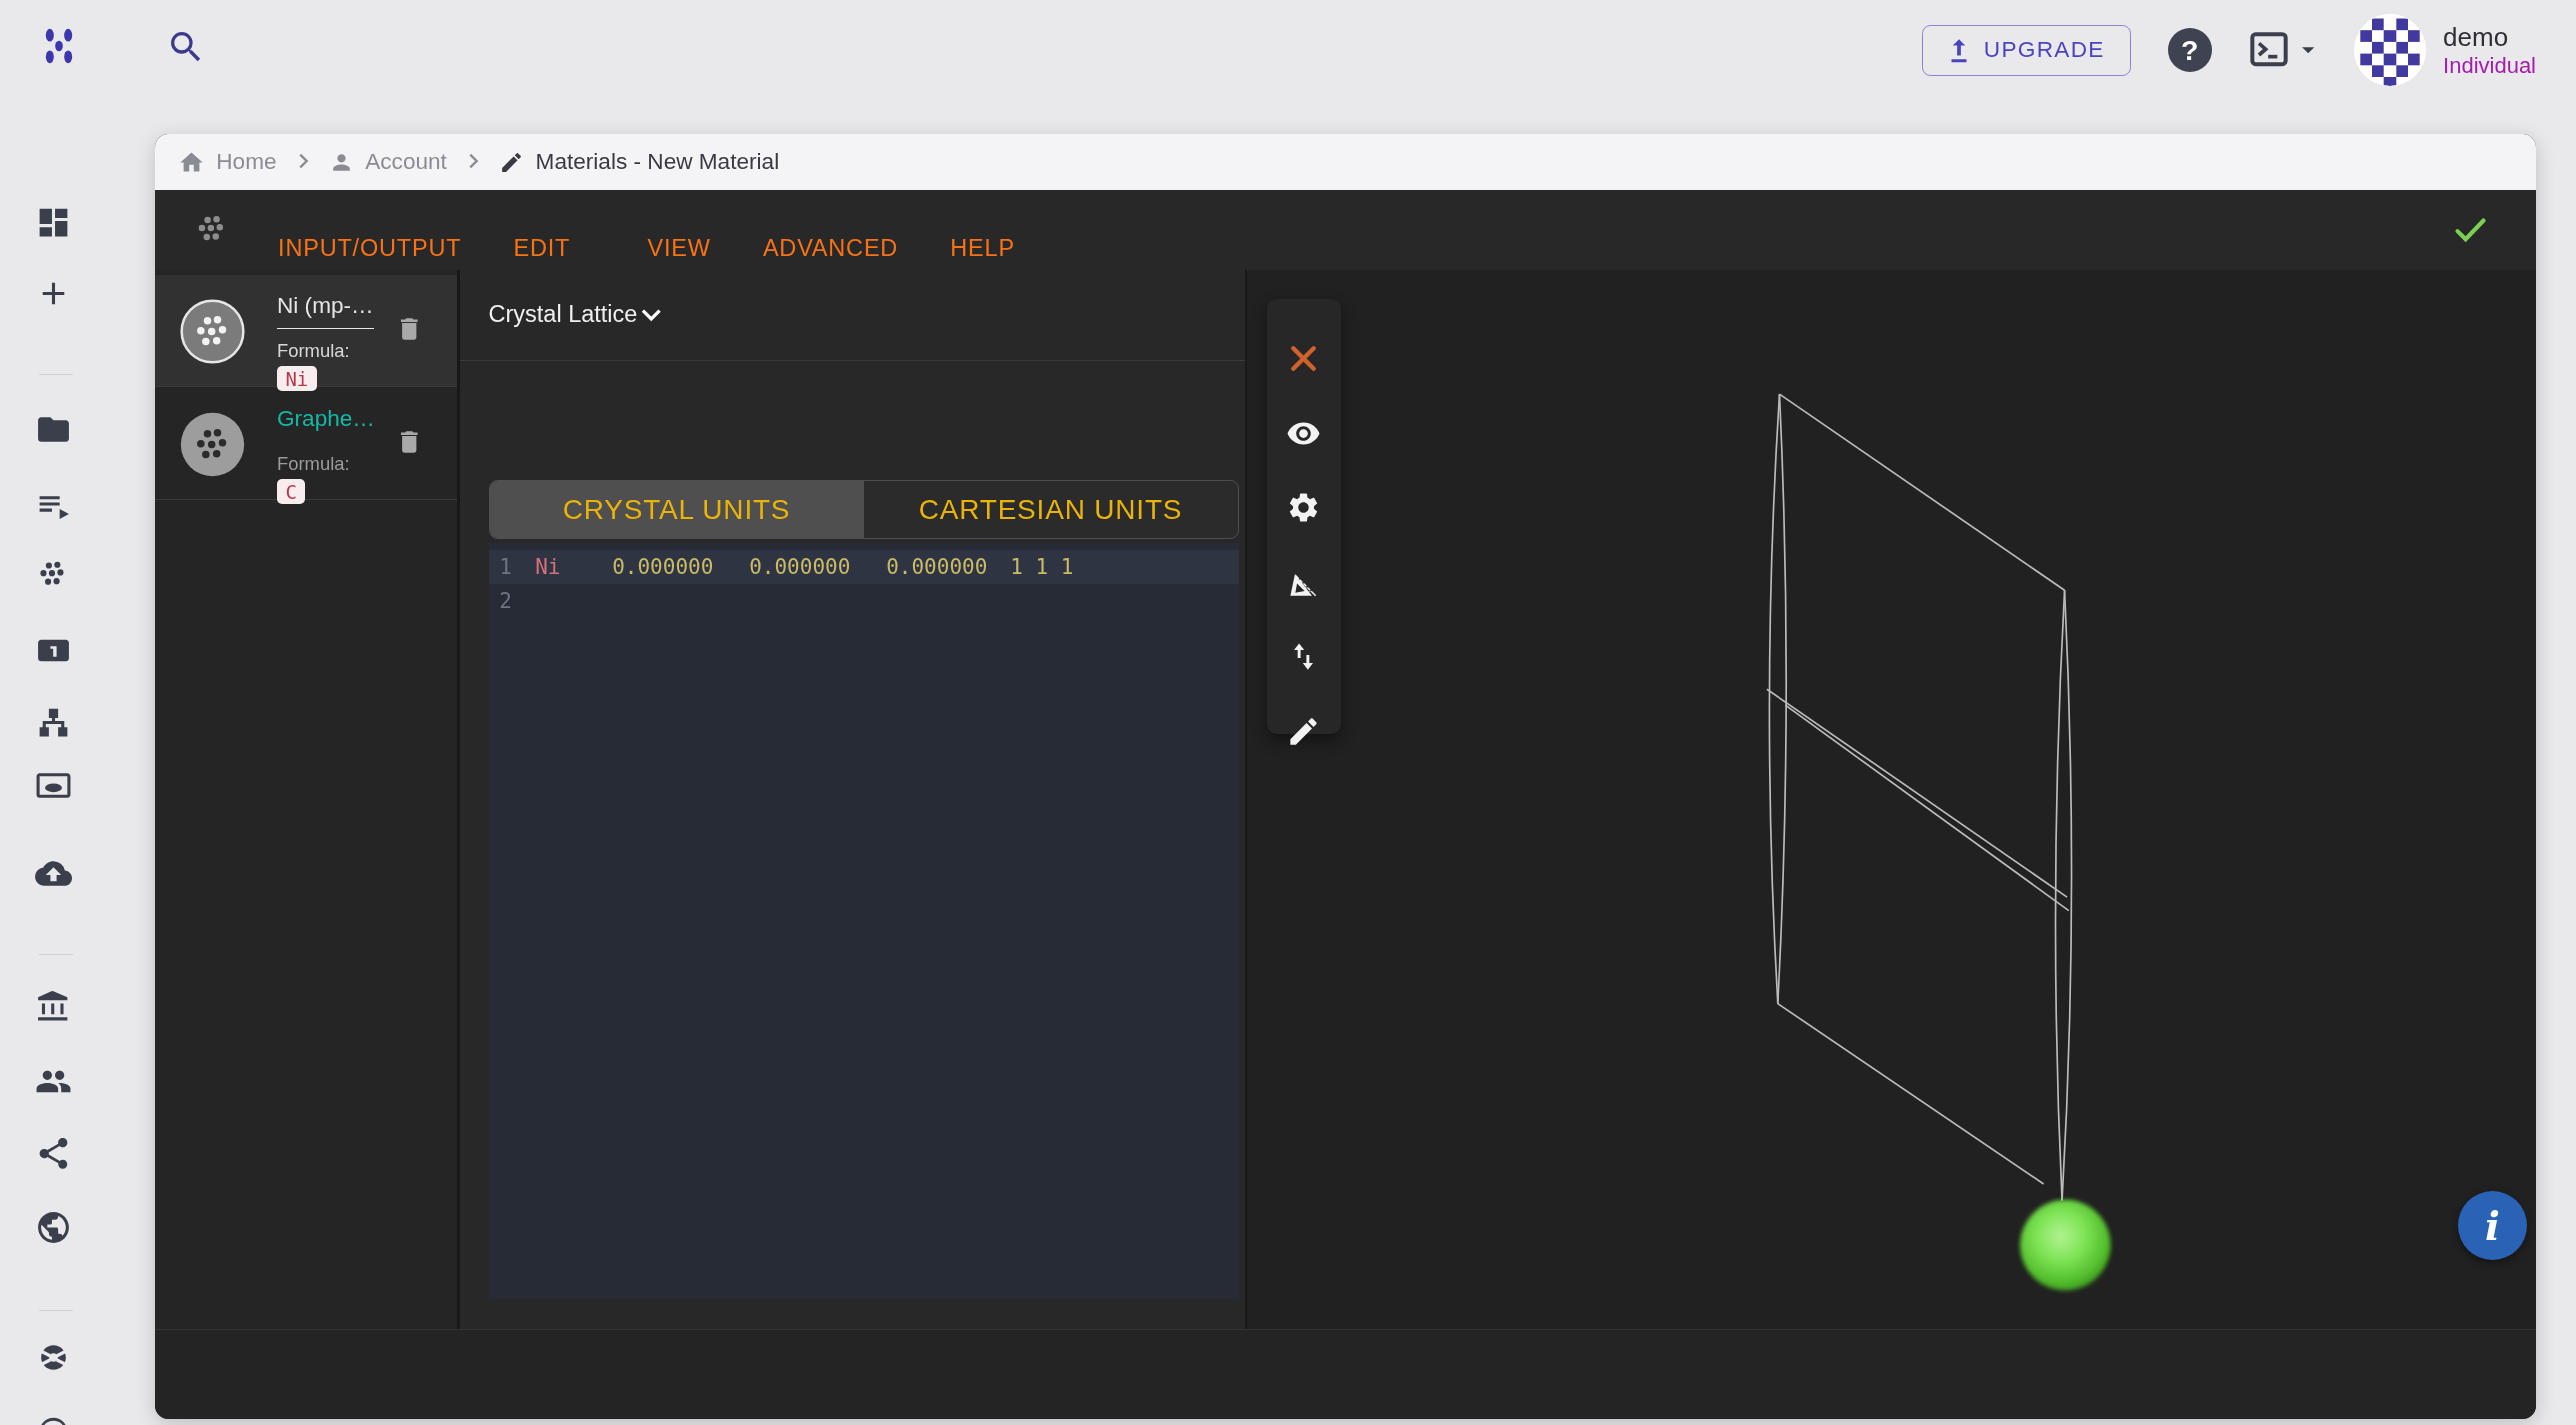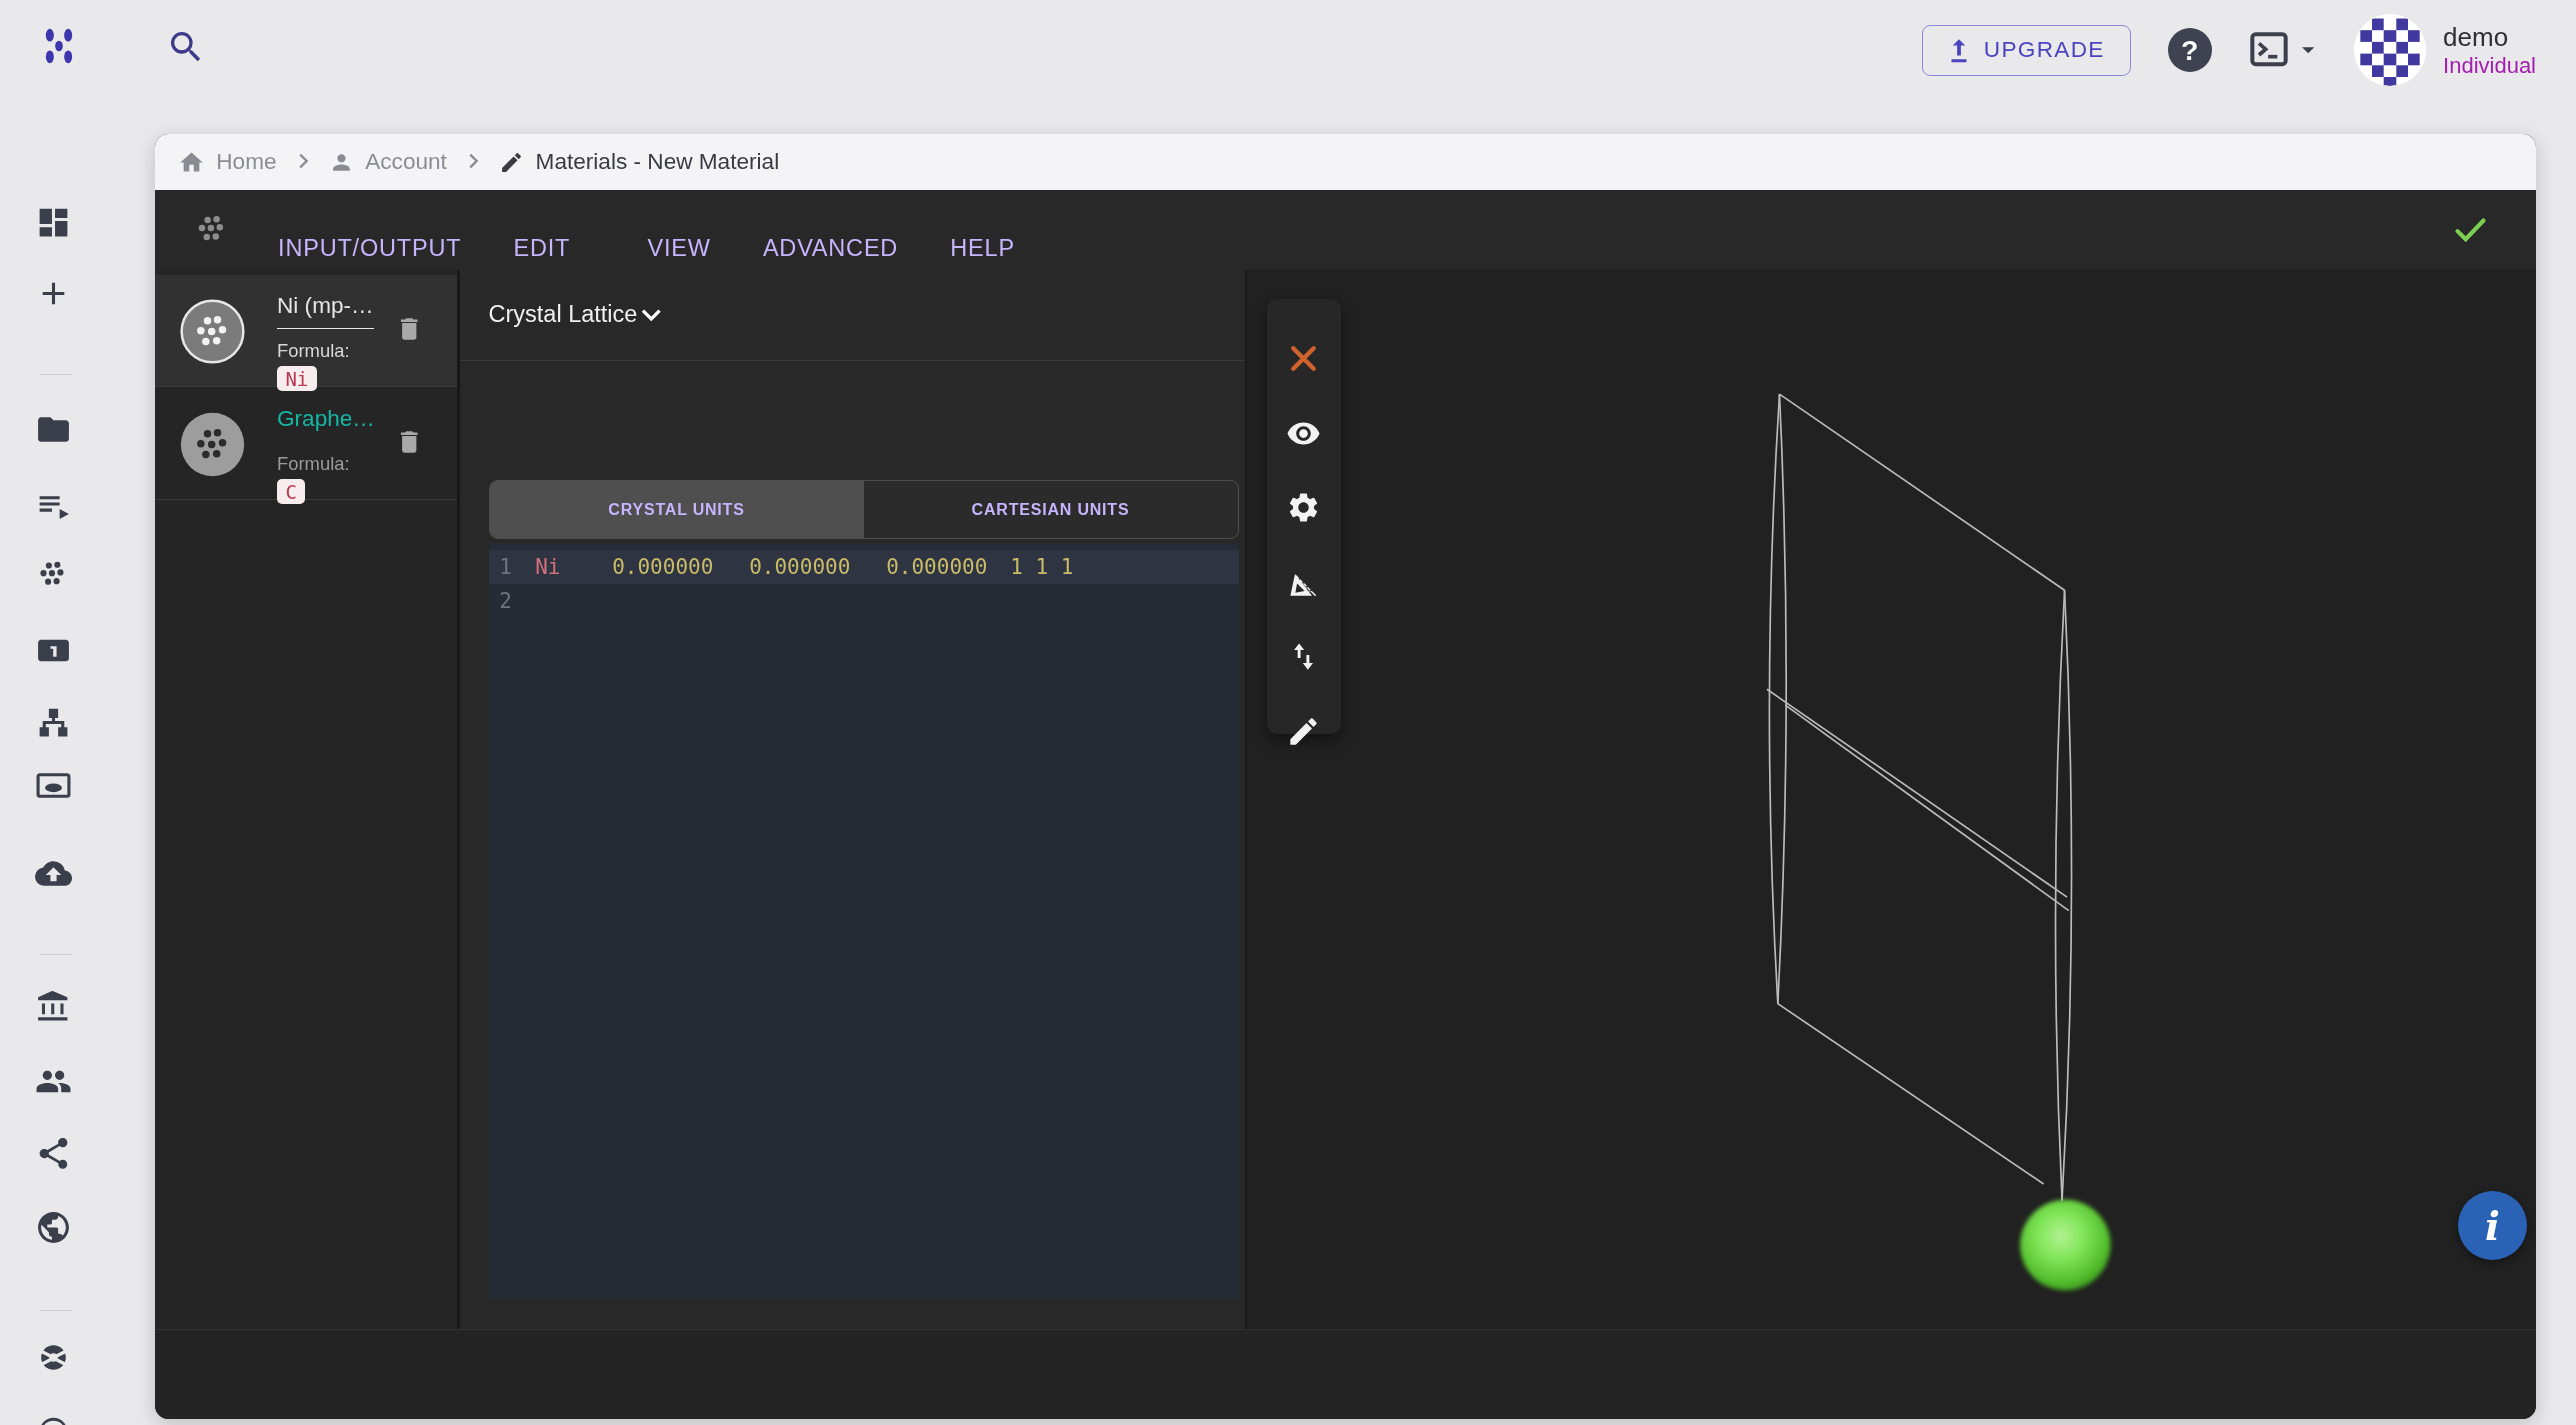--- a/index.html
+++ b/index.html
@@ -34,21 +34,21 @@
   #breadcrumb { position:absolute; left:0; top:0; width:100%; height:56px; background:#f4f4f6;
      display:flex; align-items:center; padding-left:22.6px; gap:15px; }
   .bc-item { display:flex; align-items:center; gap:11.7px; cursor:pointer; }
   .bc-label { font-size:22.6px; color:#8b8b94; }
   .bc-current { color:#3a3a42; }
   .bc-sep svg { width:22px; height:22px; }
 
   #menubar { position:absolute; left:0; top:56px; width:100%; height:80px; background:#282828;
      display:flex; align-items:center; }
   #menubar-ico { margin-left:38px; width:39px; height:39px; }
-  .menu-item { color:#c4b5fd; font-size:23.5px; letter-spacing:0.8px; padding:0 17.6px; cursor:pointer;margin-top:36px; }
+  .menu-item { color:#f97316; font-size:23.5px; letter-spacing:0.8px; padding:0 17.6px; cursor:pointer;margin-top:36px; }
   .mi-0 { margin-left:28.5px; } .mi-1 { margin-left:17px; } .mi-2 { margin-left:42px; }
   .mi-3 { margin-left:17px; } .mi-4 { margin-left:17px; }
   #menu-check { position:absolute; right:46px; top:20px; width:39px; height:39px; cursor:pointer; }
 
   #content { position:absolute; left:0; top:136px; width:100%; height:1059px; display:flex; }
 
   
   #mat-panel { width:302px; height:100%; background:#252525; position:relative; }
   .mat-item { position:absolute; left:0; width:100%; height:112px; border-bottom:0.8px solid #3a3a3a; cursor:pointer; }
   .mat-item.sel { background:#313131; }
@@ -70,22 +70,22 @@
   #mid-panel { width:785px; height:100%; background:#282828; position:relative; }
   .section-head { position:absolute; left:0; width:100%; display:flex; align-items:center;
      justify-content:flex-start; padding:0 27px 1px 29px; cursor:pointer; }
   .section-title { font-size:23.5px; color:#f0f0f0; }
   .chev { width:28.5px; height:28.5px; }
   #lattice-head { top:0; height:91px; border-bottom:1.7px solid #3a3a3a; }
   #basis-head { top:92px; height:118px; }
 
   #tabs { position:absolute; left:29px; top:210px; width:750px; height:59px; display:flex;
      border:0.8px solid #4f4f4f; border-radius:8.4px; overflow:hidden; background:#2b2b2b; }
-  .tab { flex:1; display:flex; align-items:center; justify-content:center; color:#c4b5fd;
-     font-size:16px; letter-spacing:0.8px; cursor:pointer;font-weight:bold; }
+  .tab { flex:1; display:flex; align-items:center; justify-content:center; color:#eab308;
+     font-size:28px; letter-spacing:0.8px; cursor:pointer; }
   .tab.active { background:#4f4f4f; }
 
   #editor { position:absolute; left:29px; top:273px; width:750px; height:756px; background:#262b35;
      font-family:"DejaVu Sans Mono", monospace; font-size:21px; padding-top:6.7px; cursor:text; }
   .ed-line { display:flex; height:34px; align-items:center; }
   .ed-line.active { background:#2e3442; }
   .ed-num { width:35px; text-align:right; padding-right:11.7px; color:#6e7480; flex:none; }
   .ed-el { color:#d4707c; display:inline-block; width:77px; margin-left:11.7px; }
   .ed-coord { color:#c9ba68; display:inline-block; width:137px; }
   .ed-suffix { color:#c9ba68; }

